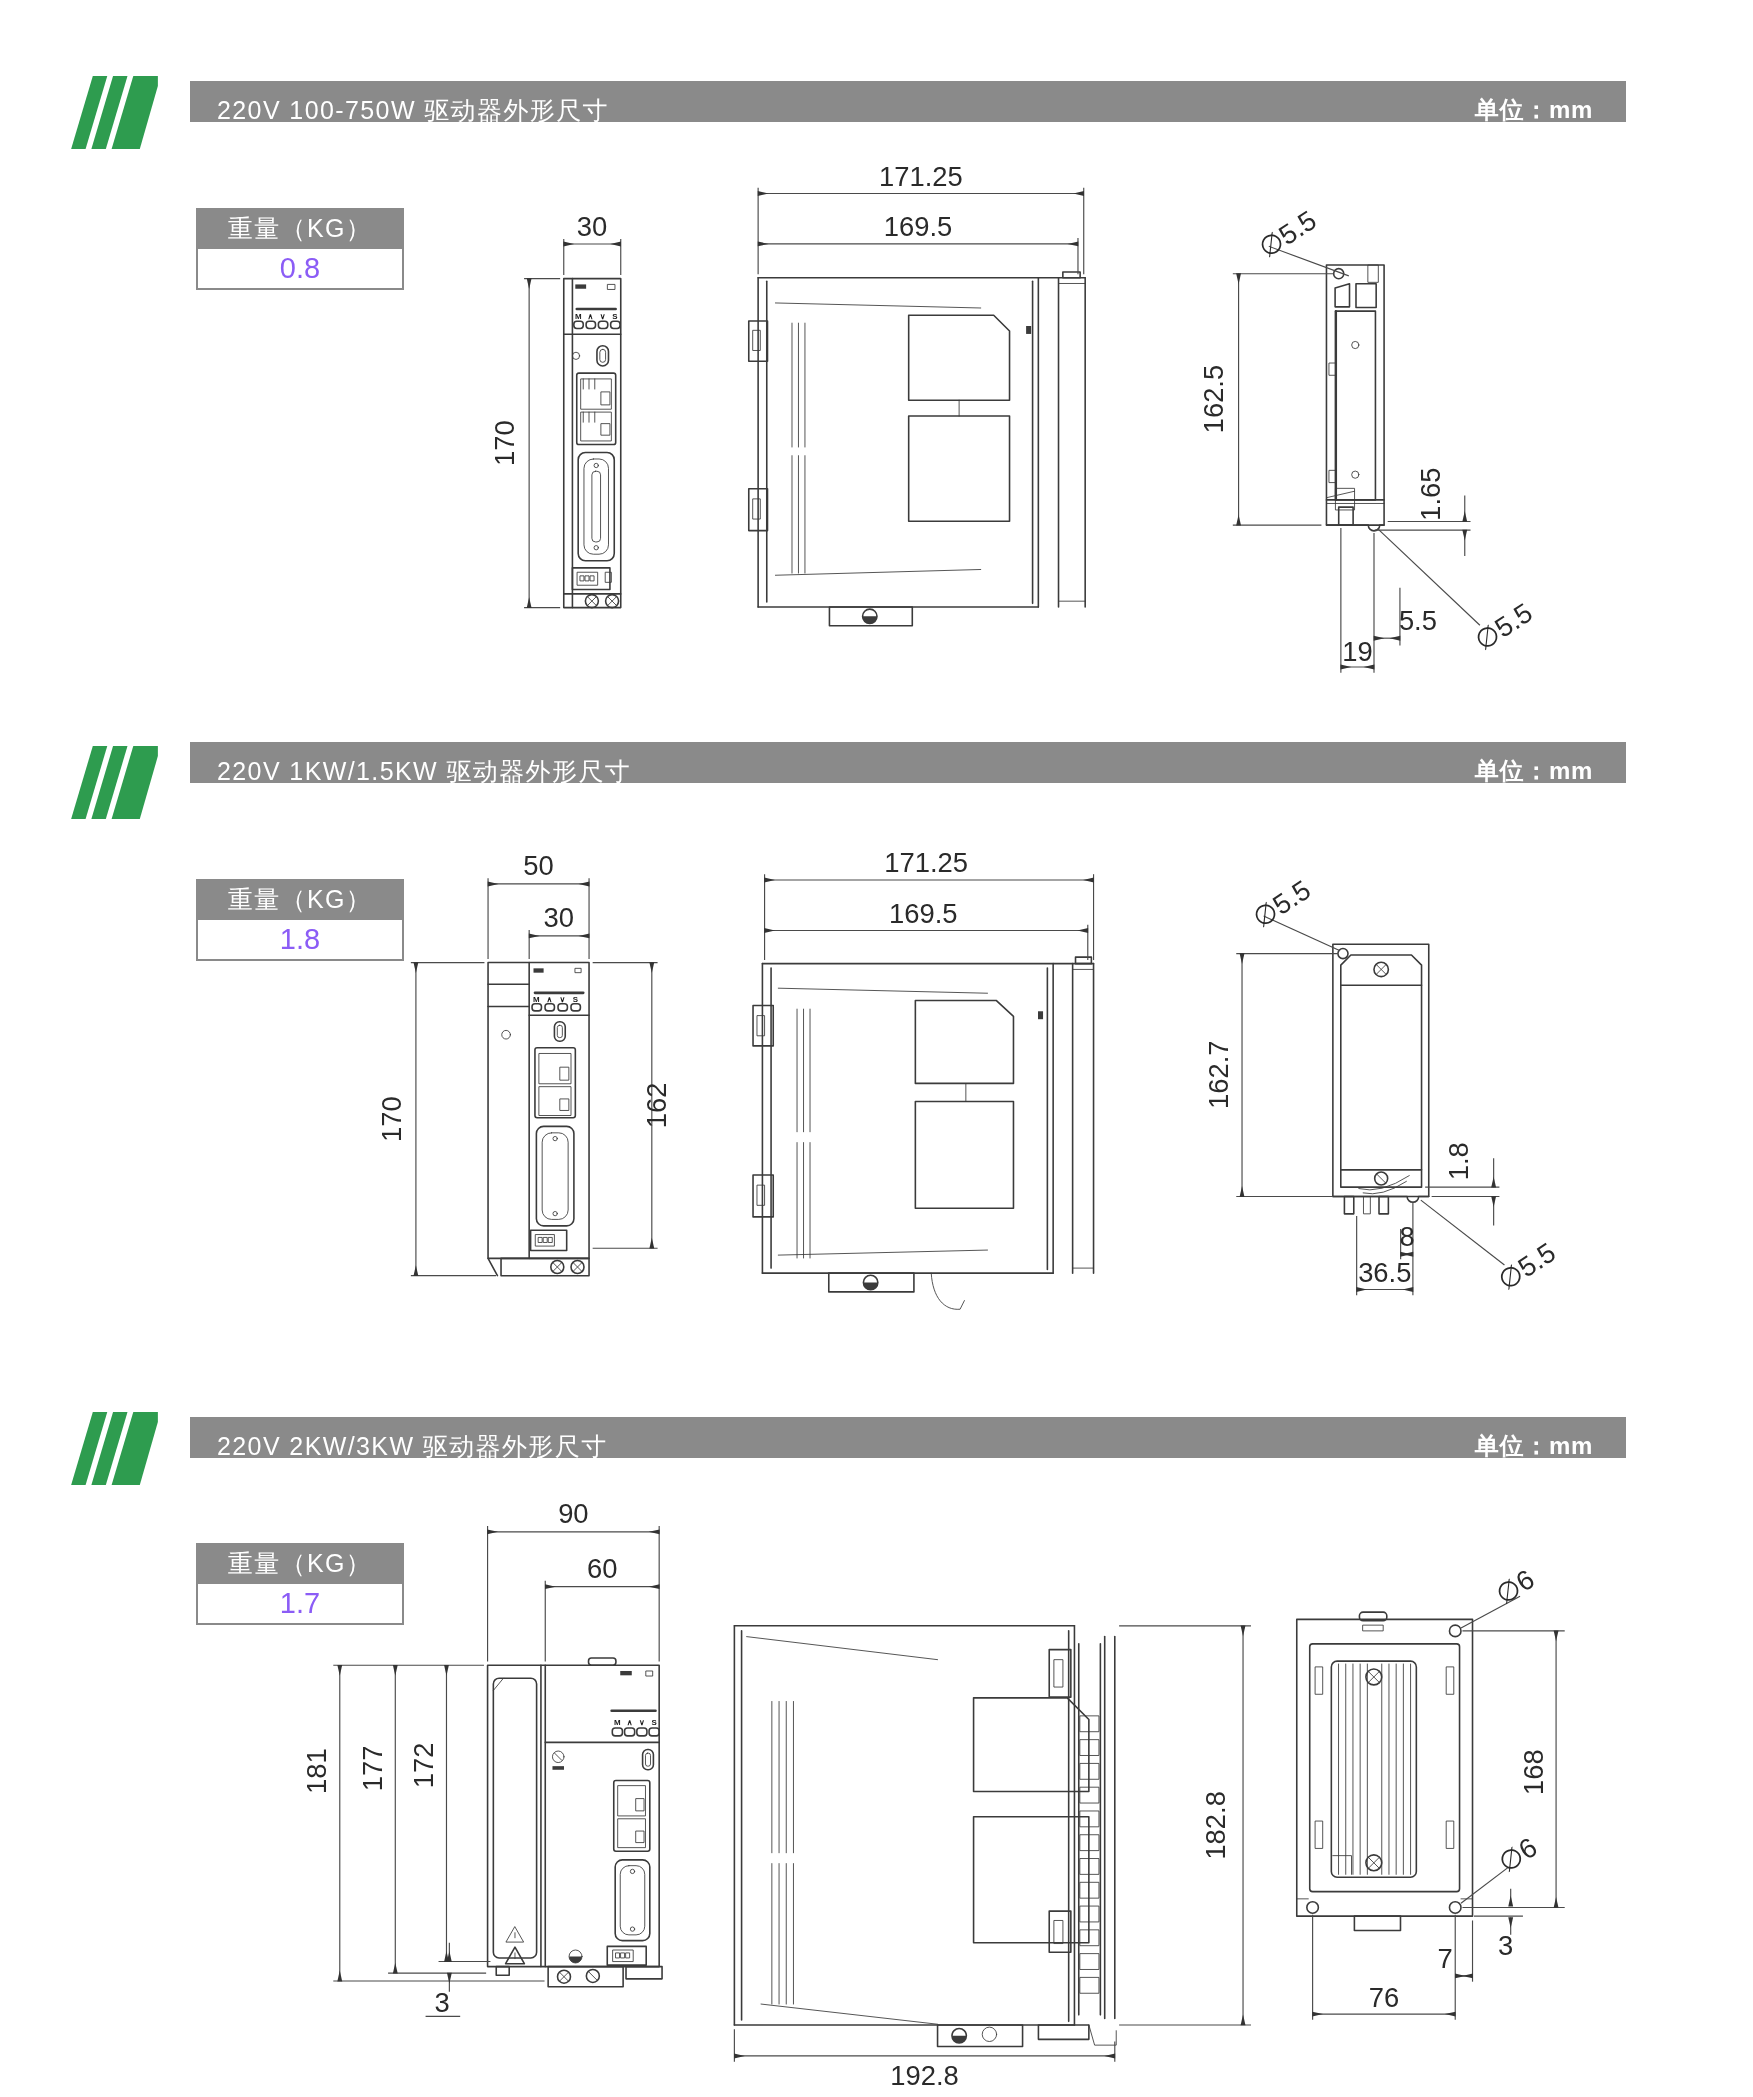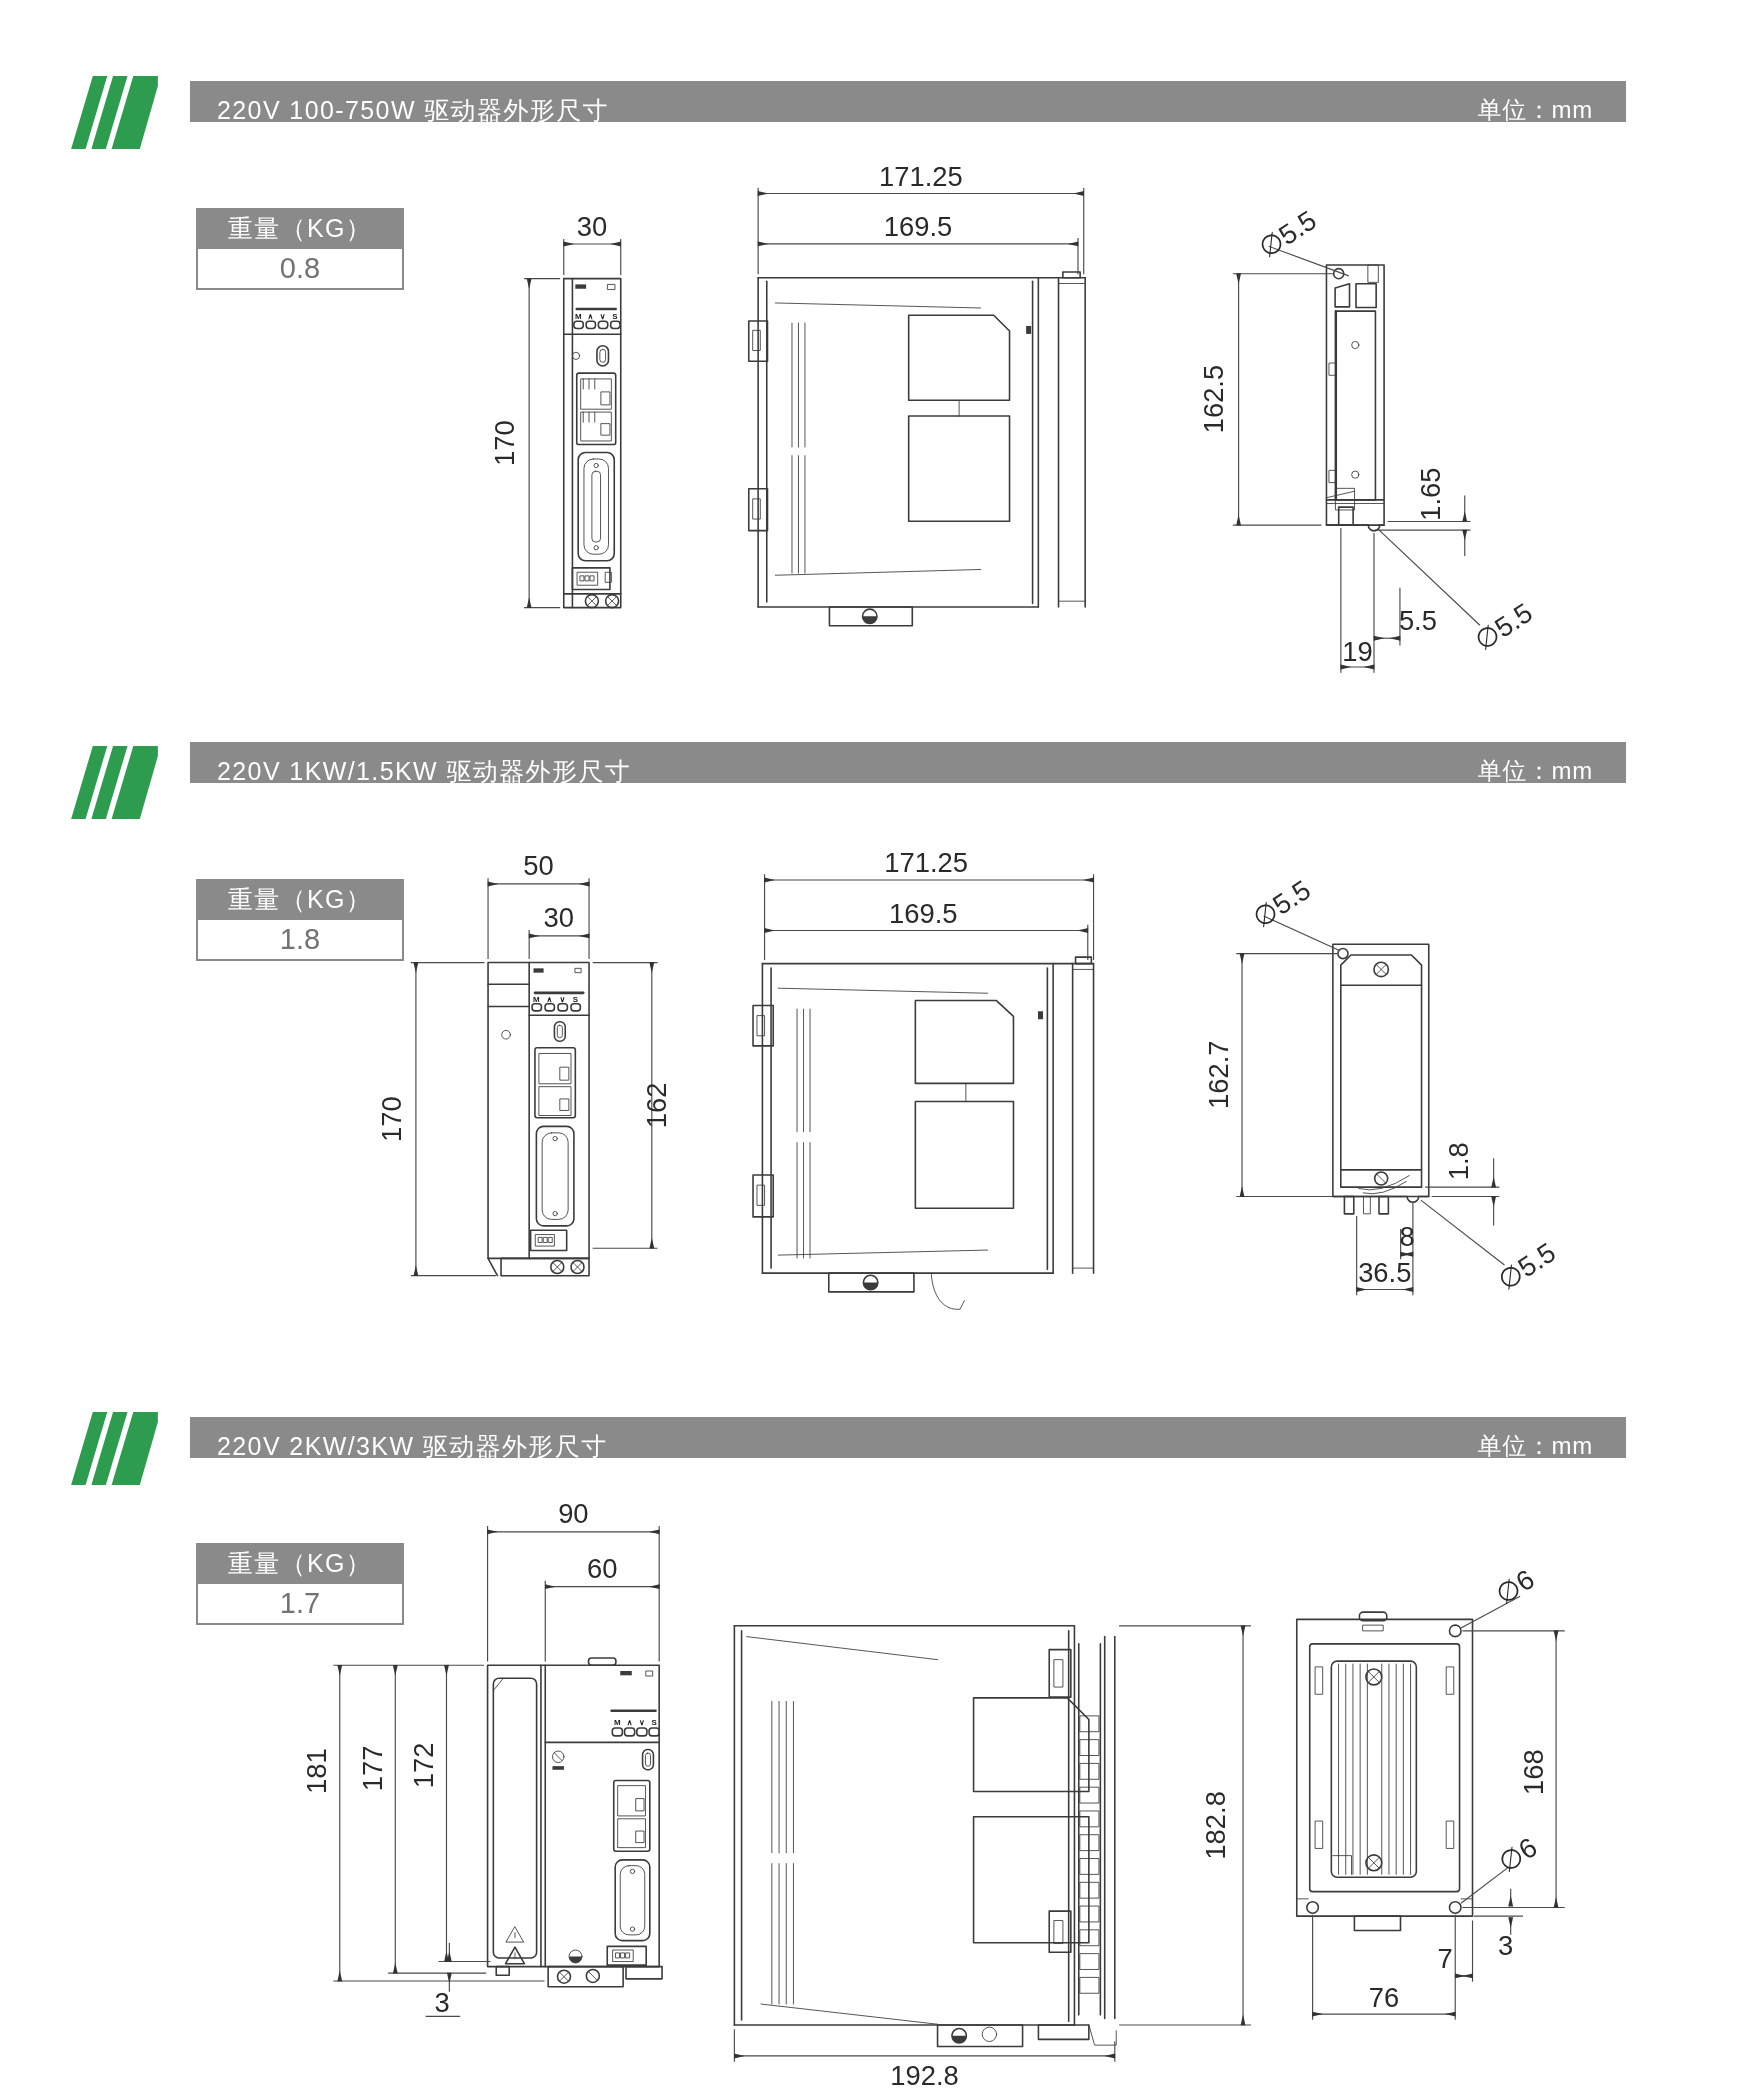--- a/index.html
+++ b/index.html
@@ -2,27 +2,27 @@
 <html style="font-size:11.5px"><head>
 <meta charset="utf-8">
 <style>
   html,body{margin:0;padding:0;}
   body{width:1754px;height:2097px;background:#fff;position:relative;
        font-family:"Liberation Sans",sans-serif;overflow:hidden;}
   .bar{position:absolute;left:190px;width:1436px;height:41px;background:#8a8a8a;
        display:flex;align-items:center;justify-content:space-between;
        box-sizing:border-box;padding:17px 33px 0 27px;gap:16px;}
   .bar .ttl{color:#fff;font-size:25px;letter-spacing:1.4px;font-weight:500;}
-  .bar .unit{color:#fff;font-size:24px;letter-spacing:0.7px;font-weight:400;}
+  .bar .unit{color:#fff;font-size:24px;letter-spacing:0.7px;font-weight:700;}
   .logo{position:absolute;left:71px;width:87px;height:73px;}
   .wbox{position:absolute;left:196px;width:208px;}
   .whead{height:41px;background:#8a8a8a;color:#fff;font-size:25px;font-weight:500;
          display:flex;align-items:center;justify-content:center;letter-spacing:1.4px;margin-top:40px;}
   .wval{height:39px;background:#fff;border:2.2px solid #8a8a8a;border-top:none;
-        color:#737373;font-size:29px;display:flex;align-items:center;justify-content:center;}
+        color:#8b5cf6;font-size:29px;display:flex;align-items:center;justify-content:center;}
   svg.dr{position:absolute;overflow:visible;}
   .o{fill:none;stroke:#3b3b3b;stroke-width:2.2;stroke-linejoin:round;stroke-linecap:round;}
   .t{fill:none;stroke:#3b3b3b;stroke-width:1.2;}
   .d{fill:none;stroke:#4a4a4a;stroke-width:1.6;}
   .blob{fill:#3b3b3b;stroke:none;}
   .dt{font-size:38px;fill:#2a2a2a;}
   .bt{font-size:11px;font-weight:bold;fill:#1a1a1a;}
   text{font-family:"Liberation Sans",sans-serif;}
 </style>
 </head>

